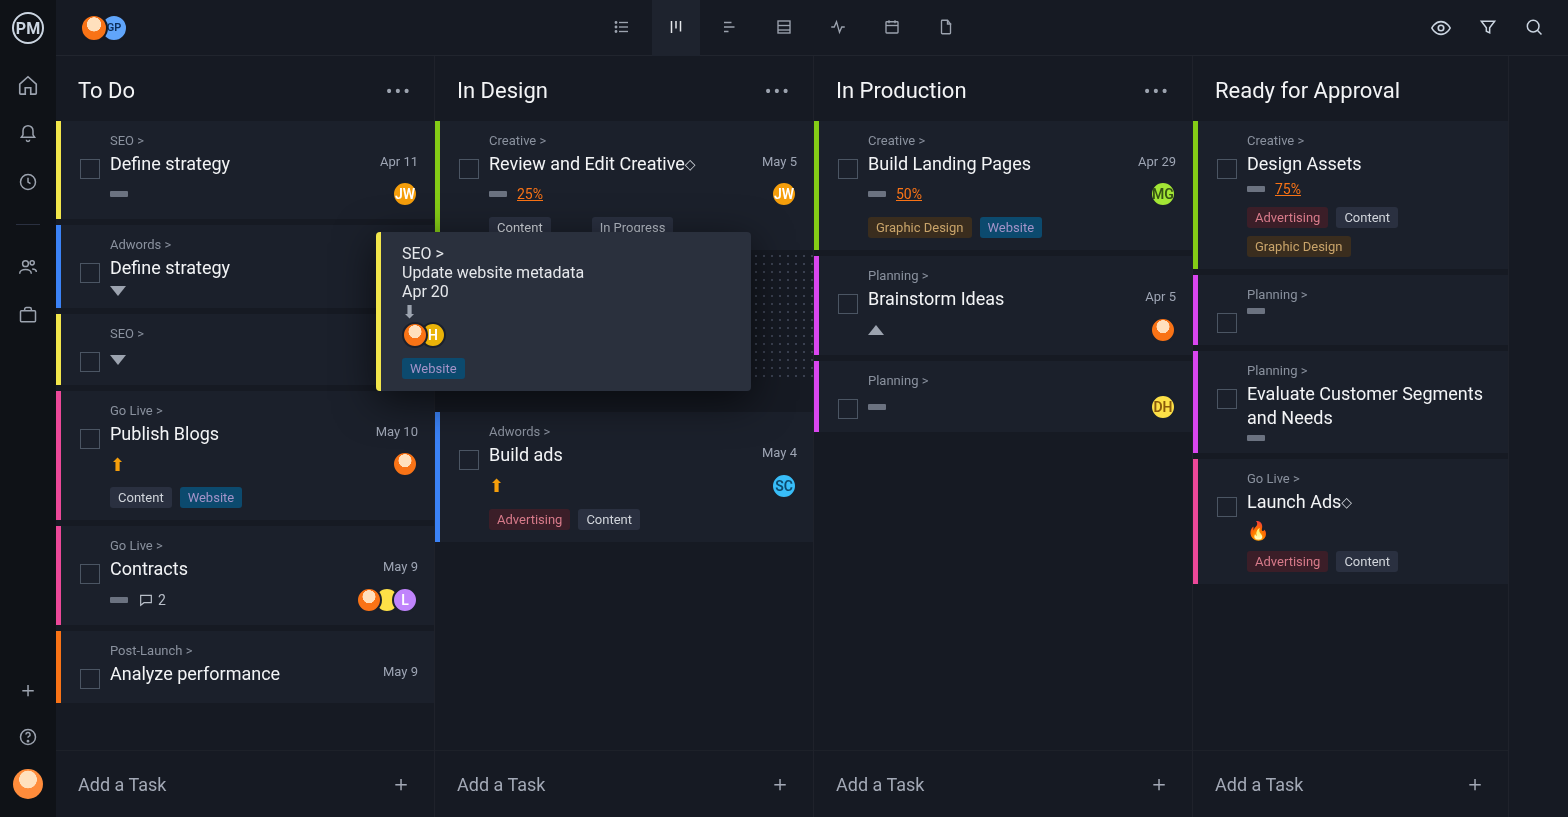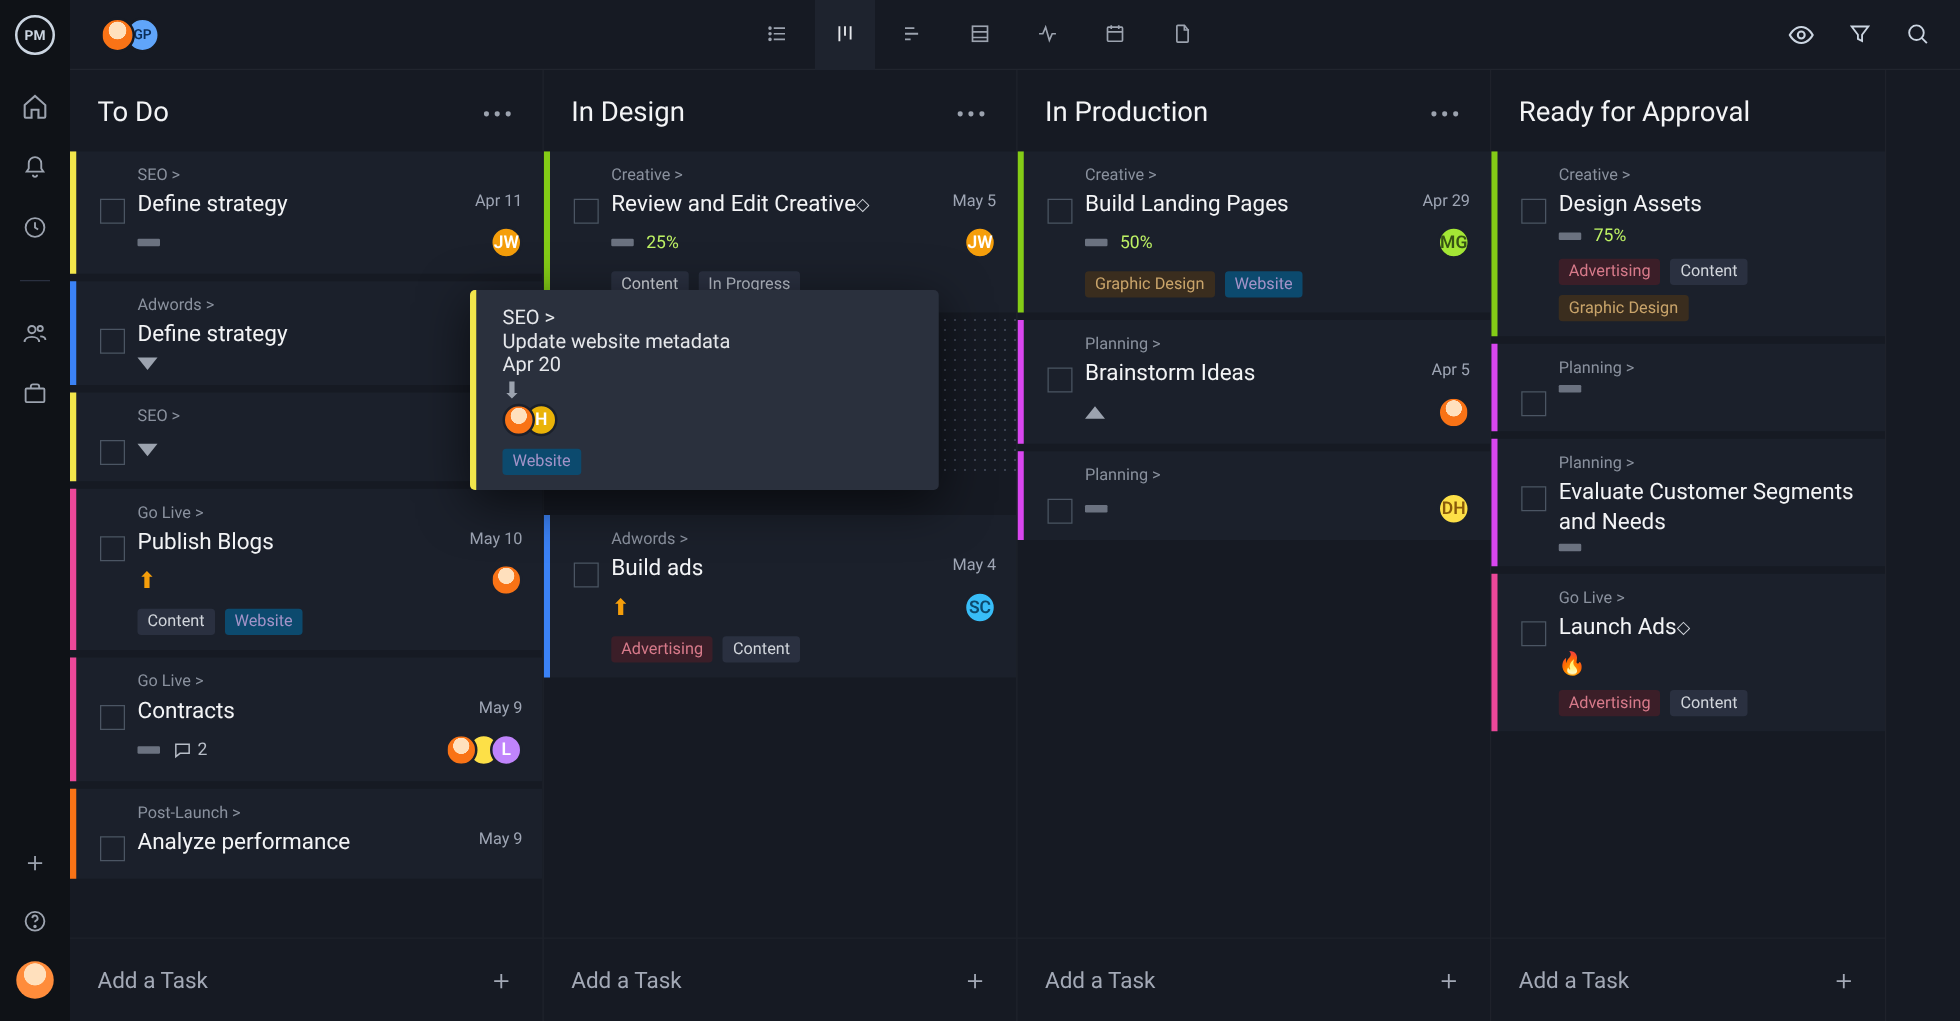--- a/index.html
+++ b/index.html
@@ -1,19 +1,19 @@
 <!DOCTYPE html>
 <html><head>
 <meta charset="utf-8">
 <style>
 * { margin:0; padding:0; box-sizing:border-box; }
 body { font-family: -apple-system, BlinkMacSystemFont, "Segoe UI", Roboto, sans-serif; background:#161a23; color:#e5e7eb; overflow:hidden; width:1568px; height:817px; }
 .app { display:flex; height:817px; }
 .sidebar { width:56px; background:#0f1217; display:flex; flex-direction:column; align-items:center; padding-top:12px; gap:20px; }
-.sidebar .logo { width:32px; height:32px; border:2px solid #cbd5e1; border-radius:50%; display:flex; align-items:center; justify-content:center; font-size:11px; font-weight:700; color:#cbd5e1; margin-bottom:10px; }
+.sidebar .logo { width:32px; height:32px; border:2px solid #cbd5e1; border-radius:50%; display:flex; align-items:center; justify-content:center; font-size:16px; font-weight:700; color:#cbd5e1; margin-bottom:10px; }
 .sidebar .nav { display:flex; flex-direction:column; gap:28px; align-items:center; color:#9ca3af; }
 .sidebar .spacer { flex:1; }
 .sidebar .bottom { display:flex; flex-direction:column; gap:22px; align-items:center; margin-bottom:18px; color:#9ca3af; }
 .main { flex:1; display:flex; flex-direction:column; min-width:0; }
 .topbar { height:56px; display:flex; align-items:center; padding:0 24px; border-bottom:1px solid rgba(255,255,255,0.05); background:#161a23; }
 .topbar .title { font-size:26px; color:#fafafa; font-weight:400; margin-right:18px; }
 .avatar { width:28px; height:28px; border-radius:50%; display:inline-flex; align-items:center; justify-content:center; font-size:11px; font-weight:600; }
 .avatar-group { display:flex; }
 .avatar-group .avatar { margin-left:-8px; border:2px solid #161a23; }
 .avatar-group .avatar:first-child { margin-left:0; }
@@ -51,22 +51,22 @@
 .prio-tri.up { border-bottom:10px solid #9ca3af; }
 .prio-arrow-up { color:#f59e0b; font-size:18px; }
 .prio-arrow-down { color:#9ca3af; font-size:18px; }
 .prio-fire { color:#ef4444; font-size:18px; }
 .prio-diamond { color:#d1d5db; font-size:14px; display:inline-block; transform:translateY(-1px);}
 .tags { display:flex; gap:8px; flex-wrap:wrap; margin-top:10px;}
 .tag { font-size:13px; padding:3px 8px; border-radius:3px; color:#d1d5db; background:#2a3040; }
 .tag.adv { background:#3b1e28; color:#d77a8a; }
 .tag.web { background:#0c4a6e; color:#a393c8; }
 .tag.gd  { background:#3a2d1e; color:#c9a46a; }
-.tag.prog{ background:#2a3040; color:#b8bec8;}
-.pct { font-size:14px; color:#bef264; }
+.tag.prog{ background:#2a3040; color:#b8bec8;margin-left:33px;}
+.pct { font-size:14px; color:#f97316;text-decoration:underline; }
 .assignees { display:flex; }
 .assignees .avatar { margin-left:-8px; border:2px solid #1b202b; width:26px; height:26px; font-size:14px;}
 .assignees .avatar:first-child { margin-left:0; }
 .comment-ico { display:flex; align-items:center; gap:4px; color:#b8bec8; font-size:14px;}
 .add-task { padding:18px 22px; display:flex; align-items:center; justify-content:space-between; color:#a3a9b6; font-size:18px; cursor:pointer; border-top:1px solid rgba(255,255,255,0.03); }
 .add-task .plus { font-size:22px; color:#a3a9b6; }
 .floating-card { position:absolute; left:376px; top:232px; width:375px; background:#2a303d; border-radius:4px; box-shadow:0 10px 40px rgba(0,0,0,0.6); z-index:50; padding:12px 16px; display:flex; gap:10px;}
 .floating-card .edge { position:absolute; left:0; top:0; bottom:0; width:5px; background:#f2e64b; border-radius:4px 0 0 4px;}
 .dropzone { position:absolute; left:440px; top:252px; width:376px; height:130px; background-image:radial-gradient(#3a4050 1px, transparent 1px); background-size:8px 8px; z-index:5;}
 svg { display:block; }

